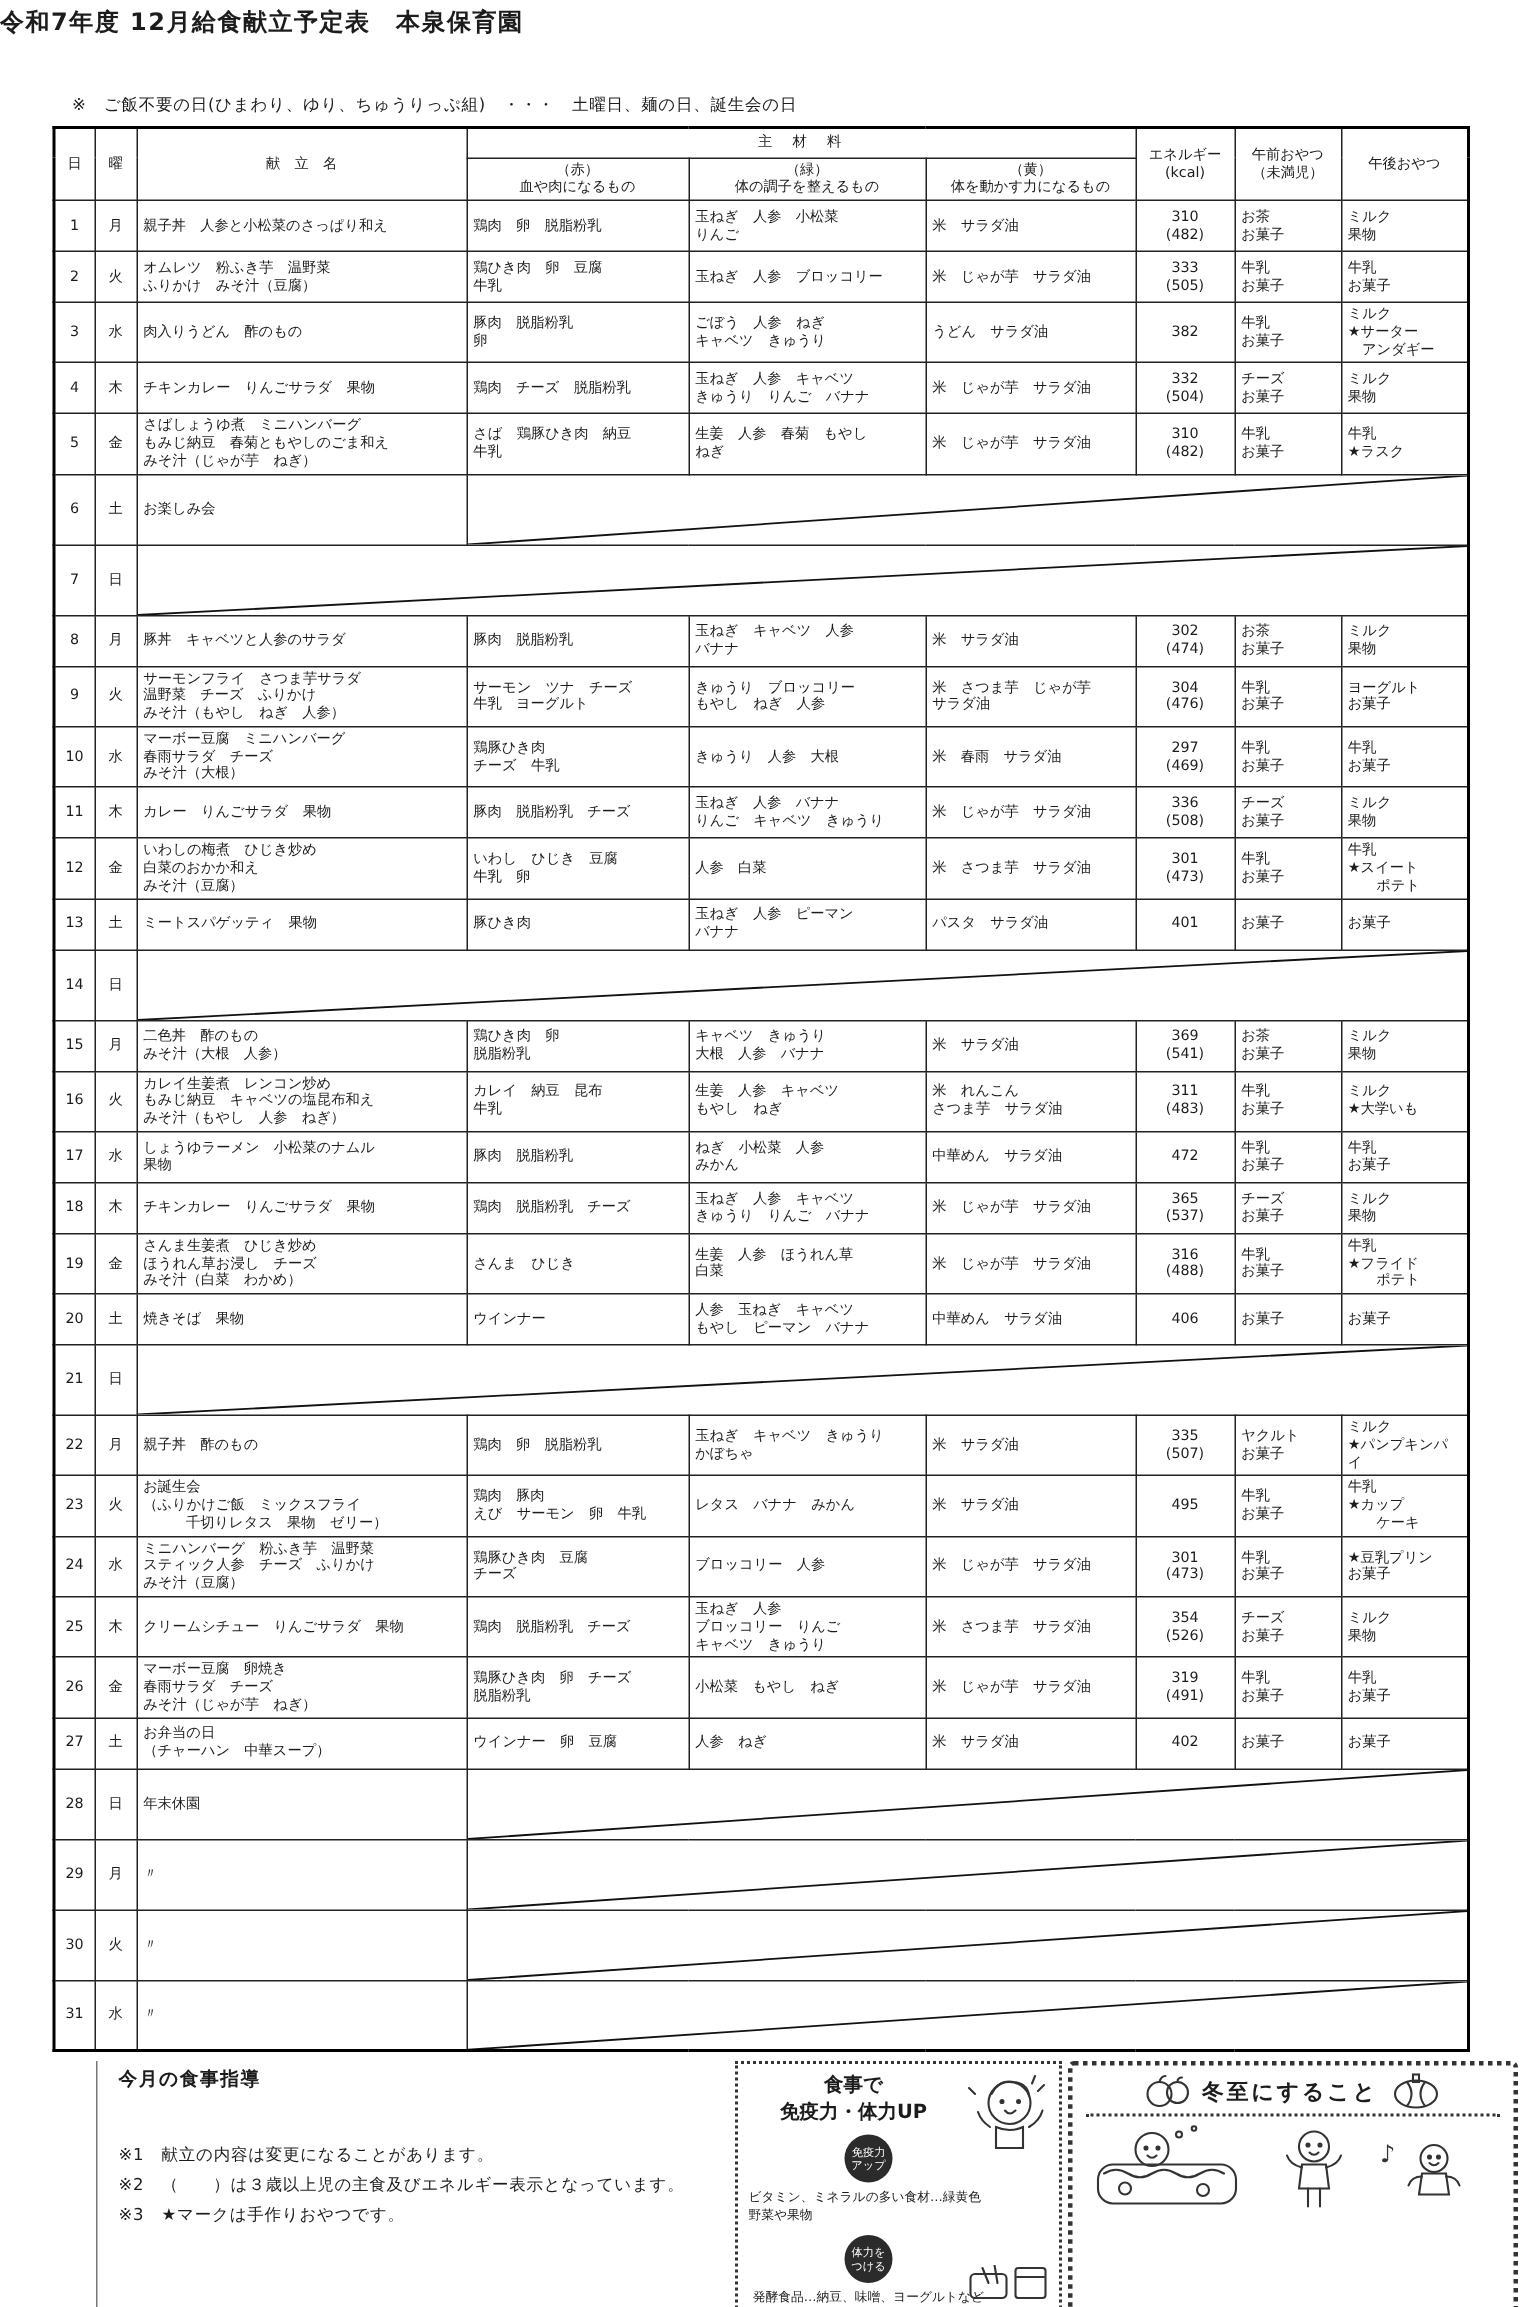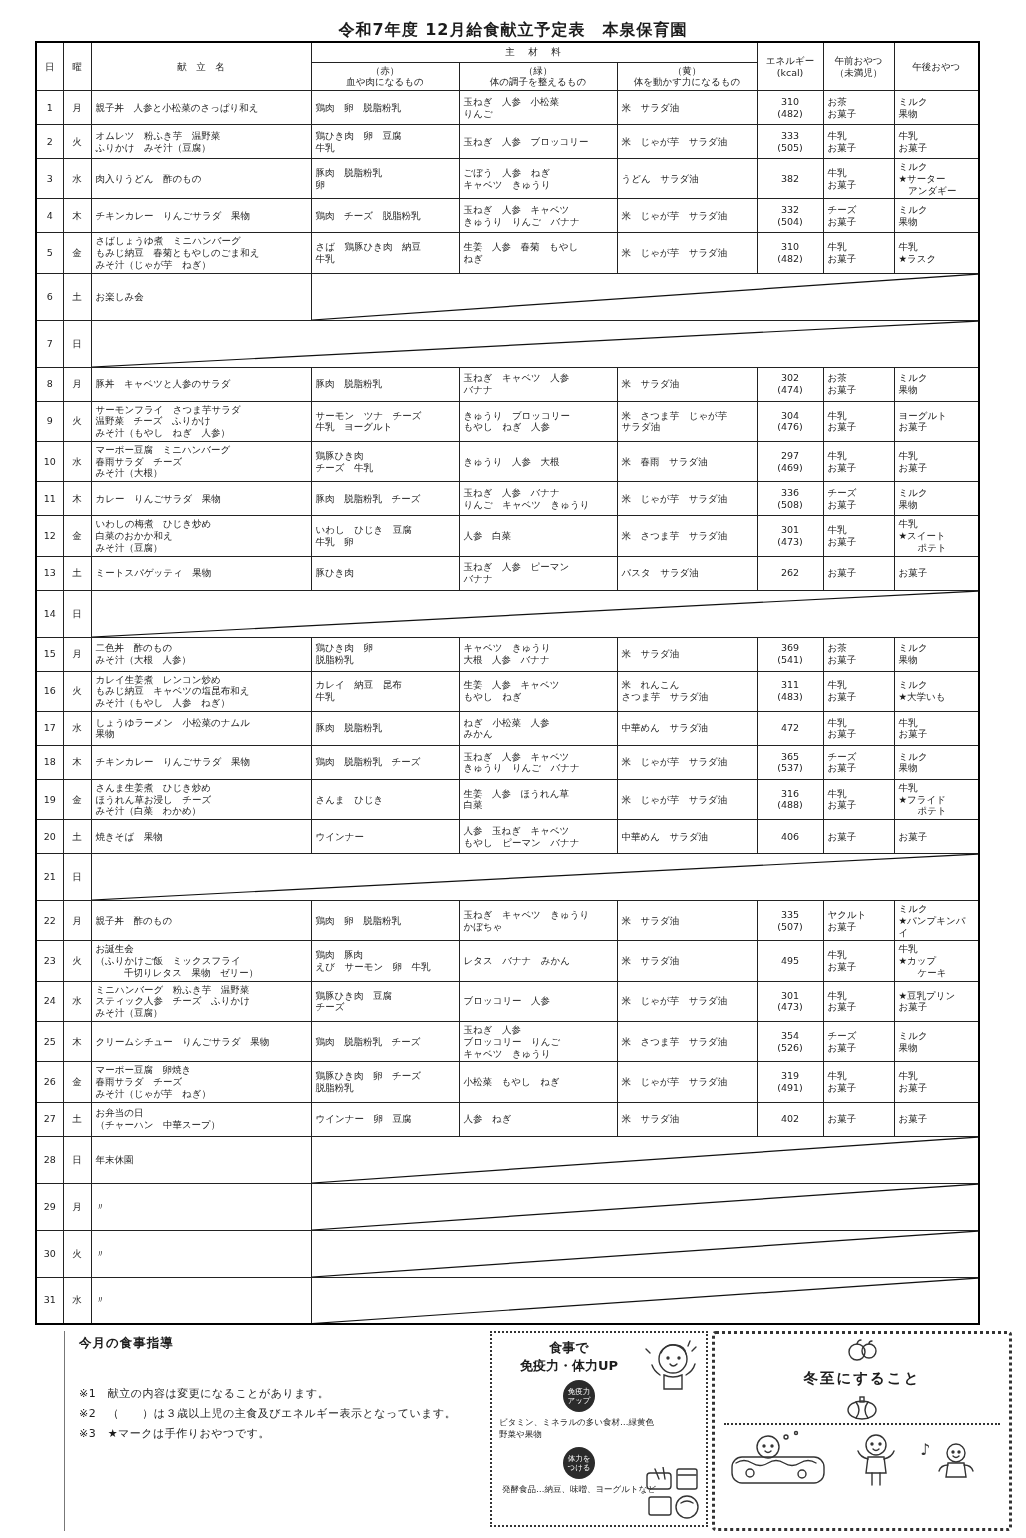--- a/index.html
+++ b/index.html
@@ -5,22 +5,22 @@
   * { box-sizing: border-box; margin: 0; padding: 0; }
   html, body { background:#fff; }
   body {
     width: 1026px; height: 1538px; overflow: hidden;
     font-family: "DejaVu Sans", sans-serif;
     color: #1c1c1c;
   }
   .page { position: relative; width: 1026px; height: 1538px; }
 
   .title {
-    text-align: center; font-size: 16px; font-weight: bold;
-    letter-spacing: 1px; padding-top: 20px;
+    font-size: 16px; font-weight: bold;
+    letter-spacing: 1px; padding-top: 5px;
   }
   .top-note {
     font-size: 11px; margin: 36px 0 7px 48px; letter-spacing: 0.5px;
   }
 
   table.menu {
     border-collapse: collapse; table-layout: fixed;
     margin-left: 35px; width: 943px;
     border: 2px solid #000;
   }
@@ -69,34 +69,35 @@
     display: flex; align-items: center; justify-content: center; text-align: center;
     white-space: pre-line;
   }
   .imm-item-text { font-size: 8.5px; line-height: 1.4; }
   .imm-food { position: absolute; right: 5px; bottom: 4px; }
 
   .touji-box {
     width: 300px; border: 3px dotted #333; border-radius: 4px;
     padding: 5px 9px; height: 200px; position: relative;
   }
-  .touji-head { display: flex; align-items: center; justify-content: center; gap: 8px; flex-direction: column; }
+  .touji-head { display: flex; align-items: center; justify-content: center; gap: 8px; }
   .touji-title { font-size: 14.5px; font-weight: bold; letter-spacing: 2px; }
   .touji-sep { border-top: 2px dotted #333; margin: 3px 0 4px; }
   .touji-body { font-size: 8.8px; line-height: 1.5; letter-spacing: 0.4px; text-align: justify; }
   .touji-art { display: block; margin: 2px auto 0; }
 
   svg.lineart { stroke: #333; fill: none; stroke-width: 1.4; stroke-linecap: round; }
 </style>
 </head>
 <body>
 
 <div class="page">
 
   <div class="title">令和7年度 12月給食献立予定表　本泉保育園</div>
+  <div class="top-note">※　ご飯不要の日(ひまわり、ゆり、ちゅうりっぷ組)　・・・　土曜日、麺の日、誕生会の日</div>
 
   <table class="menu">
     <colgroup>
       <col style="width:27px">
         <col style="width:28px">
         <col style="width:220px">
       <col style="width:148px">
         <col style="width:158px">
         <col style="width:140px">
       <col style="width:66px">
@@ -305,21 +306,21 @@
 　　ポテト</td>
         </tr>
         <tr>
           <td class="c-day">13</td>
           <td class="c-wd">土</td>
           <td class="c-menu">ミートスパゲッティ　果物</td>
           <td class="c-ing">豚ひき肉</td>
           <td class="c-ing">玉ねぎ　人参　ピーマン
 バナナ</td>
           <td class="c-ing">パスタ　サラダ油</td>
-          <td class="c-energy">262</td>
+          <td class="c-energy">401</td>
           <td class="c-snack">お菓子</td>
           <td class="c-snack">お菓子</td>
         </tr>
         <tr class="empty-row">
           <td class="c-day">14</td>
           <td class="c-wd">日</td>
           <td class="diag" colspan="7"><svg viewBox="0 0 100 100" preserveAspectRatio="none">
               <line x1="0" y1="100" x2="100" y2="0" stroke="#111" stroke-width="1.2" vector-effect="non-scaling-stroke"></line>
             </svg></td>
         </tr>

